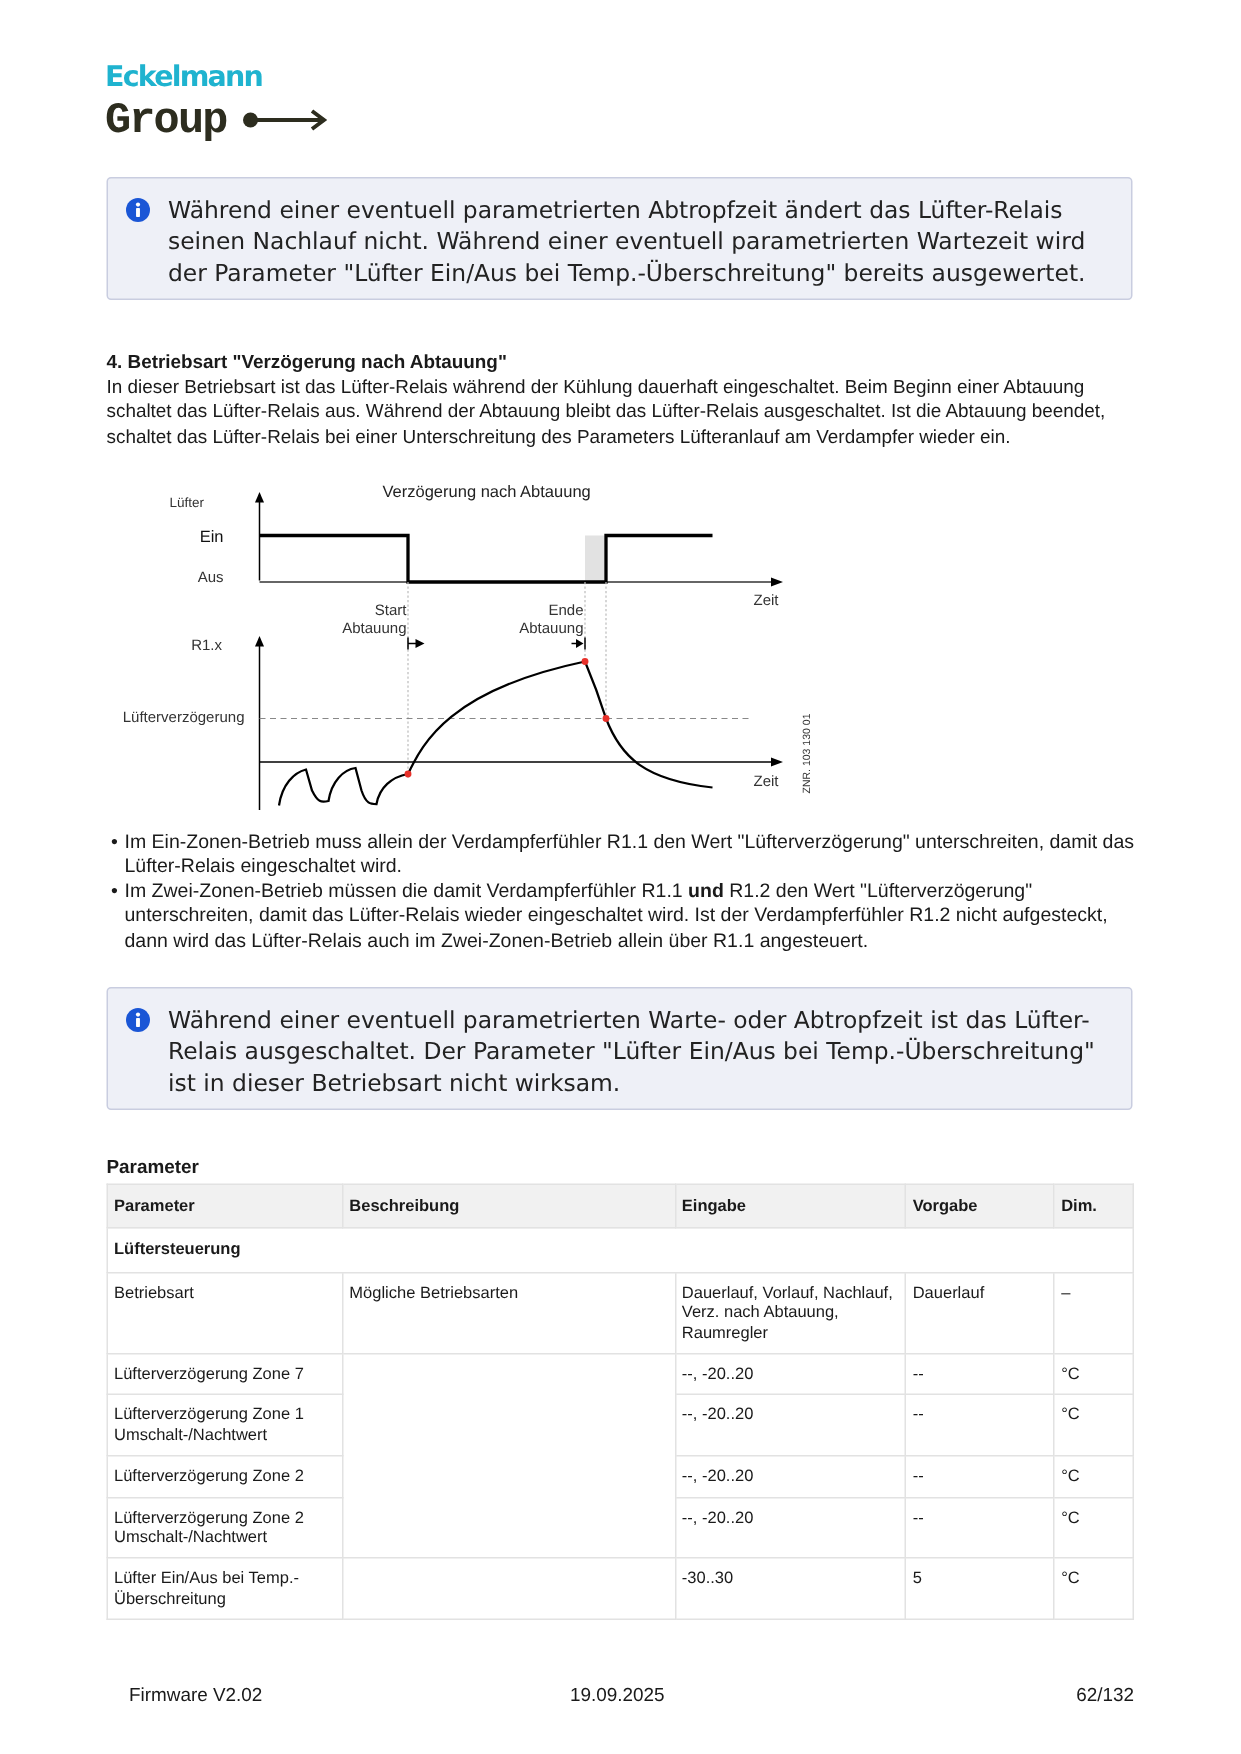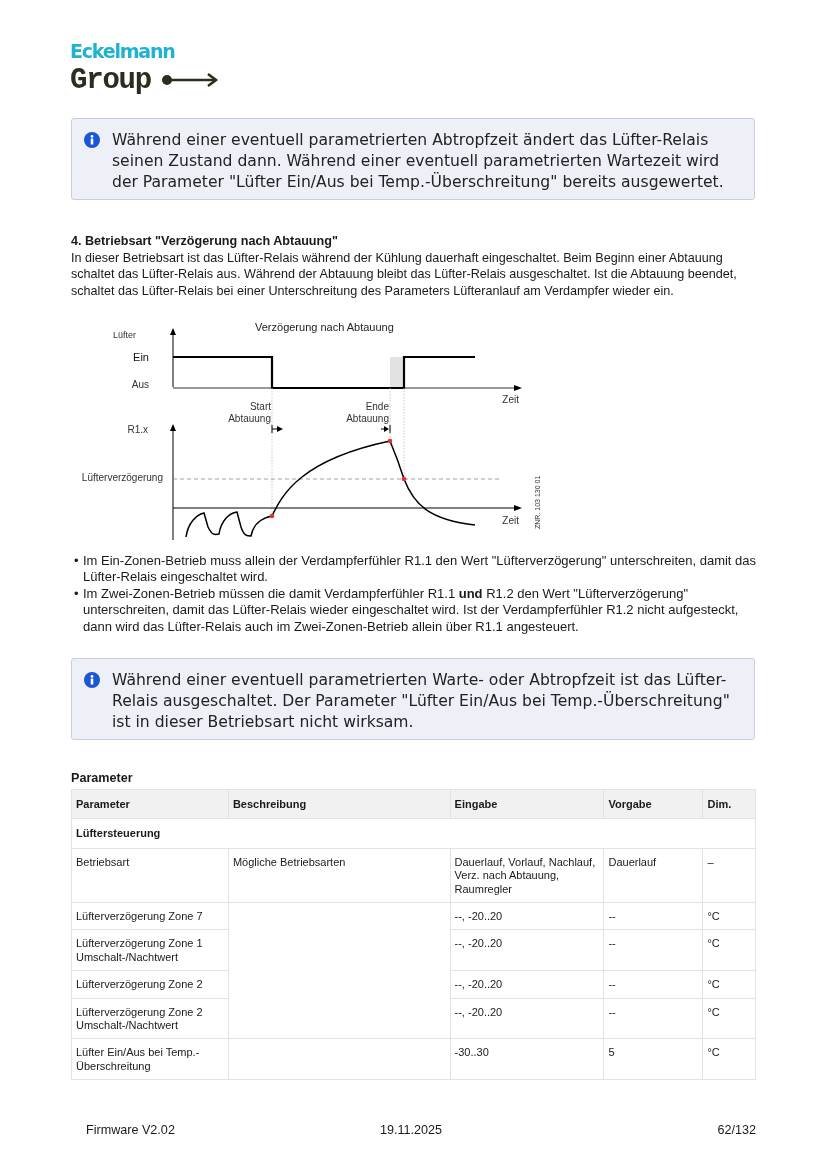--- a/index.html
+++ b/index.html
@@ -68,21 +68,21 @@
     </span>
   </div>
 </div>
 
 <div class="info-box" id="info1">
   <svg class="info-icon" viewBox="0 0 16 16">
     <circle cx="8" cy="8" r="8" fill="#1a56d6"></circle>
     <circle cx="8" cy="4.4" r="1.4" fill="#fff"></circle>
     <rect x="6.7" y="6.6" width="2.6" height="6" rx="0.5" fill="#fff"></rect>
   </svg>
-  <span>Während einer eventuell parametrierten Abtropfzeit ändert das Lüfter-Relais seinen Zustand dann. Während einer eventuell parametrierten Wartezeit wird der Parameter "Lüfter Ein/Aus bei Temp.-Überschreitung" bereits ausgewertet.</span>
+  <span>Während einer eventuell parametrierten Abtropfzeit ändert das Lüfter-Relais seinen Nachlauf nicht. Während einer eventuell parametrierten Wartezeit wird der Parameter "Lüfter Ein/Aus bei Temp.-Überschreitung" bereits ausgewertet.</span>
 </div>
 
 <div class="section">
   <h3>4. Betriebsart "Verzögerung nach Abtauung"</h3>
   <p>In dieser Betriebsart ist das Lüfter-Relais während der Kühlung dauerhaft eingeschaltet. Beim Beginn einer Abtauung schaltet das Lüfter-Relais aus. Während der Abtauung bleibt das Lüfter-Relais ausgeschaltet. Ist die Abtauung beendet, schaltet das Lüfter-Relais bei einer Unterschreitung des Parameters Lüfteranlauf am Verdampfer wieder ein.</p>
 </div>
 
 <div class="diagram">
   <svg width="470" height="230" viewBox="0 0 470 230" font-family="Liberation Sans, sans-serif">
 
@@ -206,14 +206,14 @@
       <td>Lüfter Ein/Aus bei Temp.-Überschreitung</td>
       <td></td>
       <td>-30..30</td>
       <td>5</td>
       <td>°C</td>
     </tr>
   </tbody>
 </table>
 
 <div class="footer" id="foot-left">Firmware V2.02</div>
-<div class="footer" id="foot-center">19.11.2025</div>
+<div class="footer" id="foot-center">19.09.2025</div>
 <div class="footer" id="foot-right">62/132</div>
 
 </body></html>

